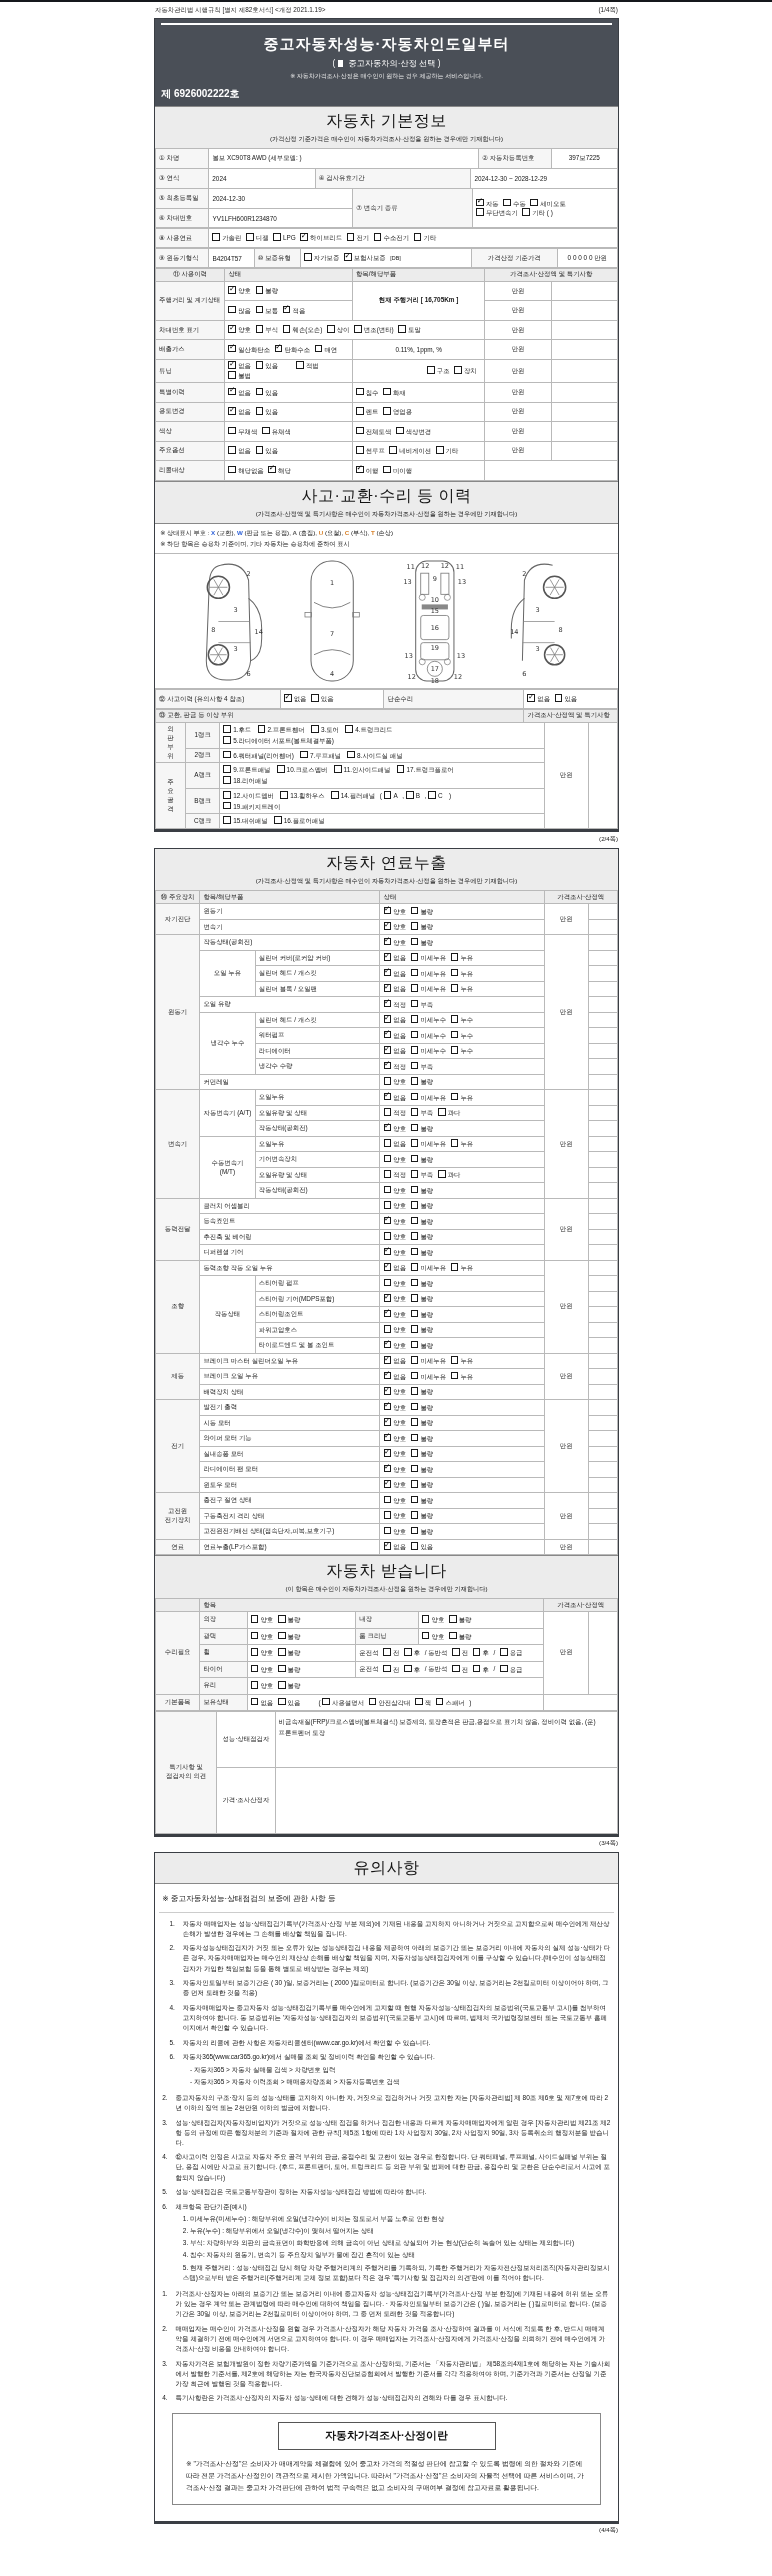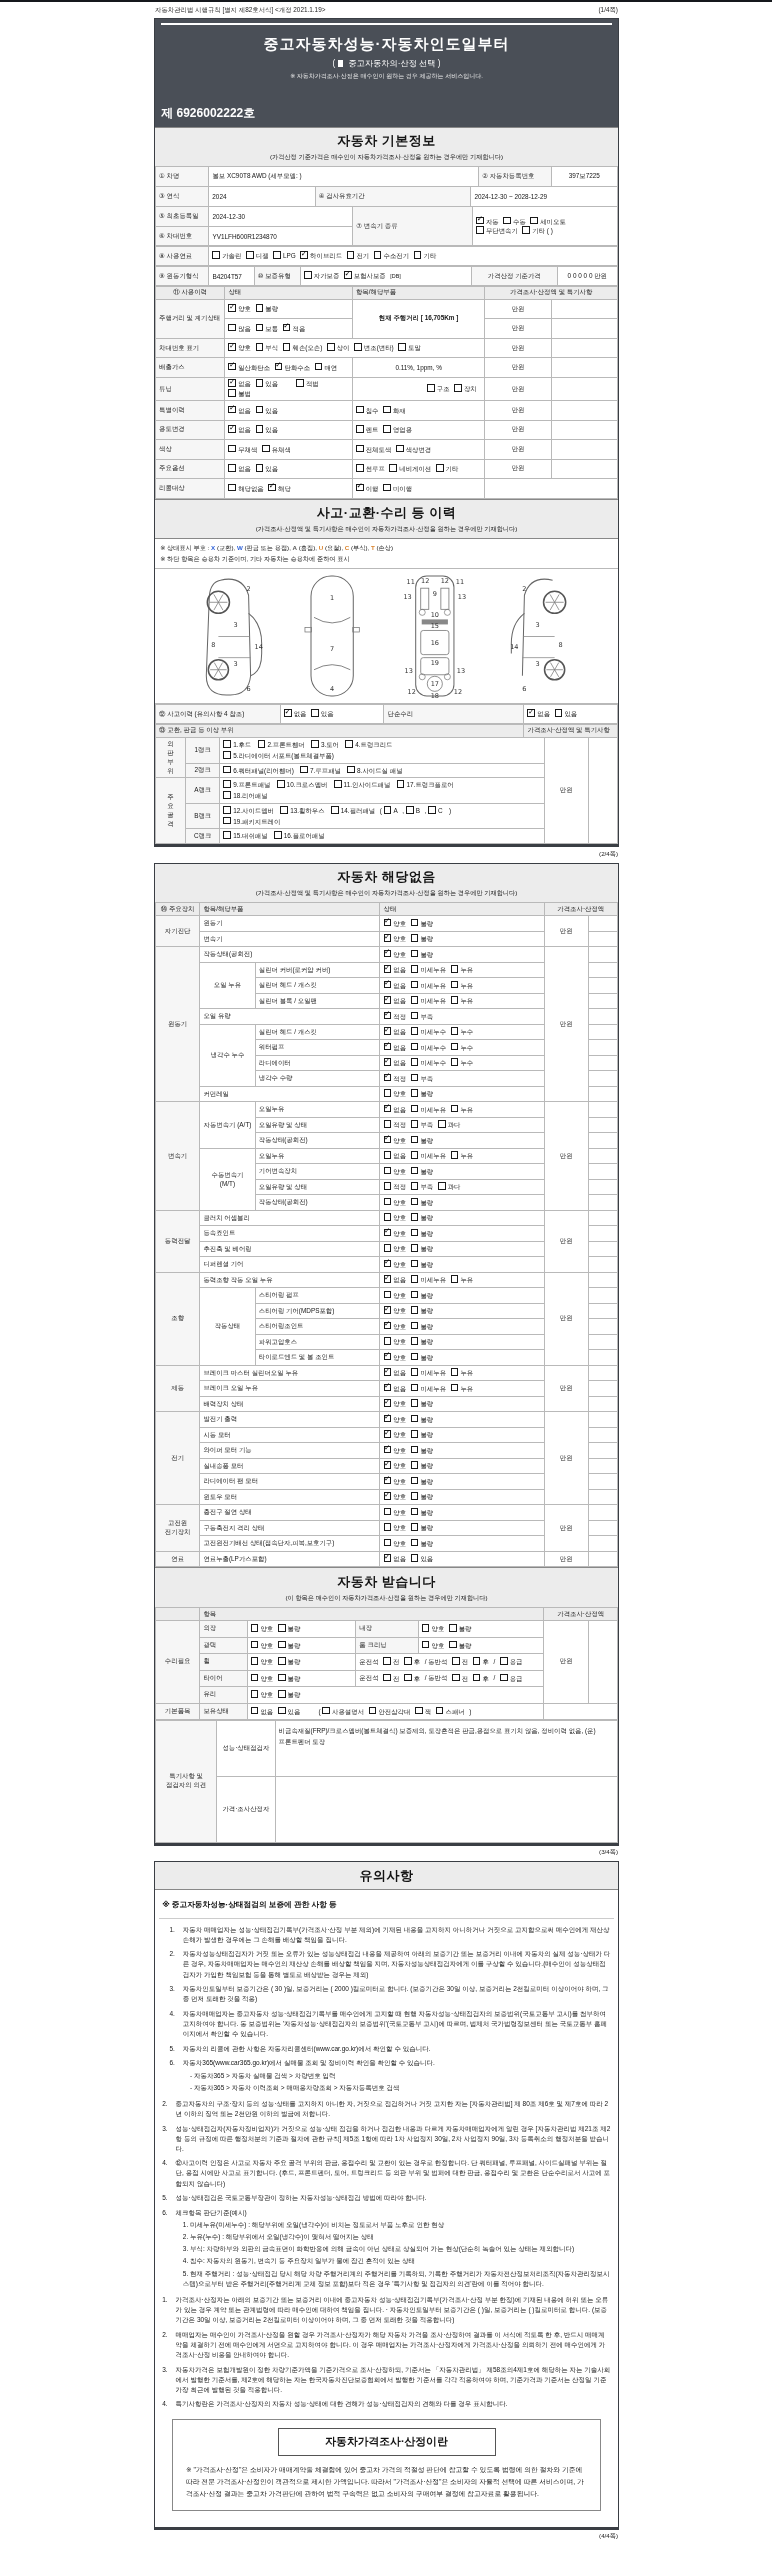--- a/index.html
+++ b/index.html
@@ -10,24 +10,24 @@
   .meta{display:flex;justify-content:space-between;font-size:6.4px;padding:1px 1px 2.6px 1px;color:#222;}
   .pgmark{text-align:right;font-size:6.2px;padding:2.6px 1px 4.1px 1px;color:#222;}
   .sheet{border:1.5px solid #3a3e44;border-bottom-width:3.1px;background:#fff;}
   
   .darkhead{background:#4a4f57;color:#fff;padding:3.1px 6.2px 3.1px 6.2px;}
   .innerline{height:2.1px;background:#fff;margin:1px 0 10.3px 0;}
   .h-title{font-size:15px;font-weight:bold;text-align:center;letter-spacing:1px;margin:0;}
   .h-sub{font-size:8.2px;text-align:center;margin-top:4.1px;}
   .h-sub .sq{display:inline-block;width:5.7px;height:7.7px;background:#fff;vertical-align:-1px;margin-right:3.1px;}
   .h-note{font-size:6px;text-align:center;margin-top:3.1px;color:#f0f0f0;}
-  .h-docno{font-size:12px;font-weight:bold;margin-top:24px;padding-bottom:1px;}
+  .h-docno{font-size:10px;font-weight:bold;margin-top:6px;padding-bottom:1px;}
   
   .secband{background:#ececec;text-align:center;padding:4.6px 0 4.1px 0;border-top:0.5px solid #888;border-bottom:0.5px solid #888;}
-  .secband .t{font-size:13px;font-weight:bold;letter-spacing:0.5px;}
+  .secband .t{font-size:16px;font-weight:normal;letter-spacing:0.5px;}
   .secband .s{font-size:6.2px;margin-top:2.6px;}
   
   table{border-collapse:collapse;width:100%;table-layout:fixed;margin-top:-0.5px;}
   td,th{border:0.5px solid #b9b9b9;font-size:6.4px;padding:1.5px 3.1px;vertical-align:middle;
         background:#fff;word-break:keep-all;overflow:hidden;}
   td.lab{background:#f6f6f6;}
   th{background:#ececec;font-weight:normal;text-align:left;}
   td.c, th.c{text-align:center;}
   td.r{text-align:right;}
   .hrow td{height:15.5px;}
@@ -43,21 +43,21 @@
   svg text{font-family:"DejaVu Sans",sans-serif;}
   
   .finalband{background:#ececec;border-top:1px solid #555;border-bottom:0.5px solid #888;
              text-align:center;padding:4.1px 0 4.6px 0;}
   .finalband .big{font-size:9.3px;font-weight:bold;}
   .finalband .amount{display:inline-block;border:0.5px solid #777;background:#fff;
                      padding:1.5px 9.3px;margin-left:9.3px;font-size:8.2px;letter-spacing:2.1px;}
   .finalband .fnote{font-size:6.2px;margin-top:3.6px;}
   
   .noticebody{padding:3.1px 7.2px 7.2px 7.2px;}
-  .nhead{font-size:7.7px;font-weight:bold;padding:7.2px 3.1px;border-bottom:0.5px solid #ccc;margin:0 -3.1px;}
+  .nhead{font-size:7.7px;font-weight:normal;padding:7.2px 3.1px;border-bottom:0.5px solid #ccc;margin:0 -3.1px;}
   .nlist{font-size:6.5px;line-height:1.55;margin-top:6.2px;}
   .nitem{display:flex;margin-bottom:4.6px;}
   .nnum{width:13.4px;flex:none;}
   .nsub{margin:2.1px 0 0 7.2px;}
   .infobox-outer{border:0.5px solid #888;margin:9.3px 10.3px 8.2px 10.3px;padding:8.2px 12.4px 10.3px 12.4px;}
   .infobox-title{border:0.5px solid #555;width:216px;margin:0 auto;text-align:center;
                  font-size:10.8px;font-weight:bold;padding:6.2px 0;}
   .infobox-text{font-size:6.8px;line-height:1.75;margin-top:8.2px;}
 </style>
 </head>
@@ -434,21 +434,21 @@
                 </td>
               </tr>
             </tbody>
           </table>
         </div>
     </div>
     <div class="pgmark">(2/4쪽)</div>
 
     <div class="sheet">
       <div class="secband" style="border-top:none">
-        <div class="t">자동차 해당없음</div>
+        <div class="t">자동차 연료누출</div>
         <div class="s">(가격조사·산정액 및 특기사항은 매수인이 자동차가격조사·산정을 원하는 경우에만 기재합니다)</div>
       </div>
       <div id="detail-table">
           <table>
             <colgroup>
               <col style="width:44px">
               <col style="width:55px">
               <col style="width:124px">
               <col style="width:163px">
               <col style="width:44px">

